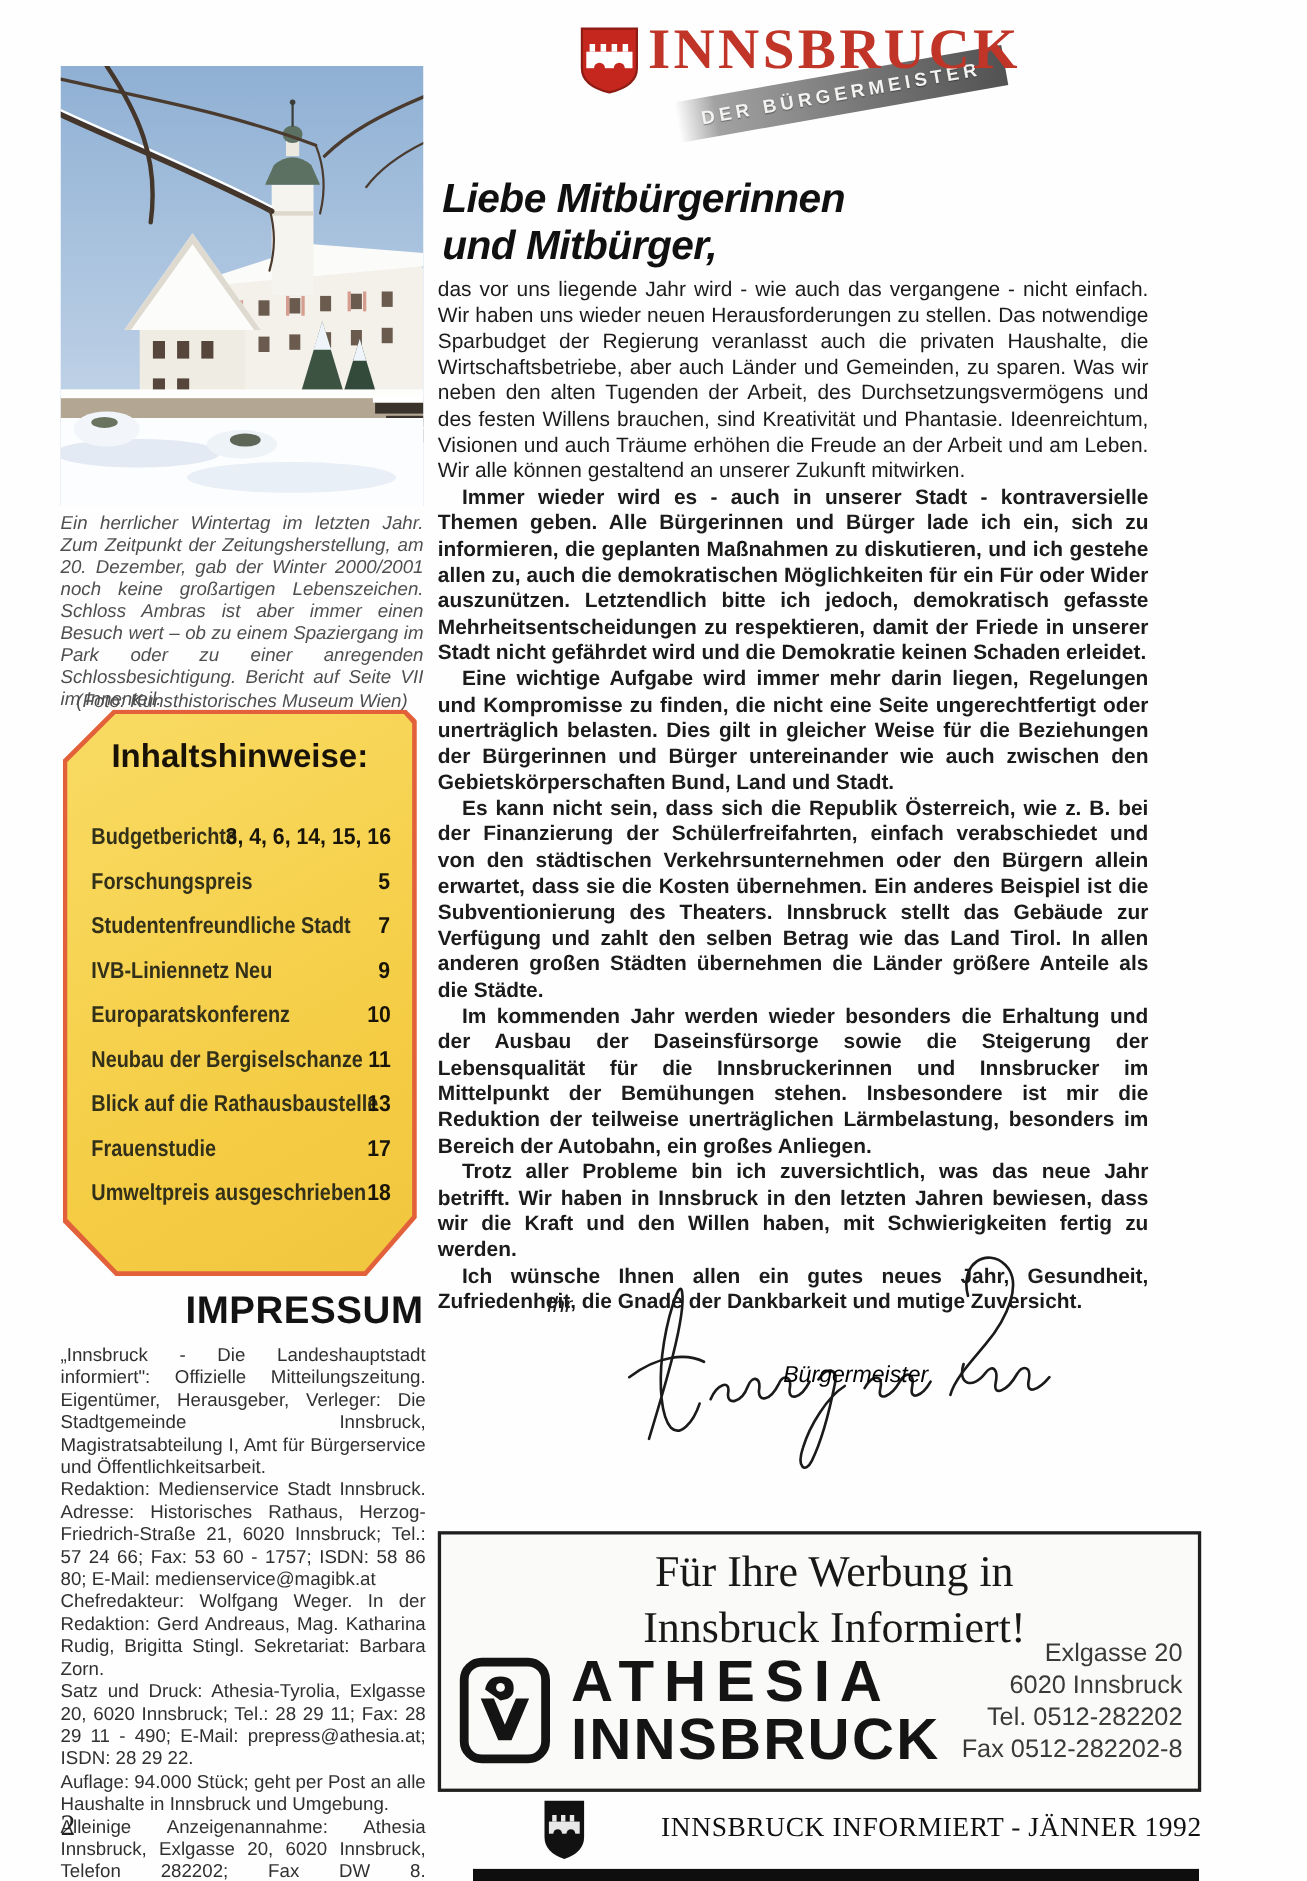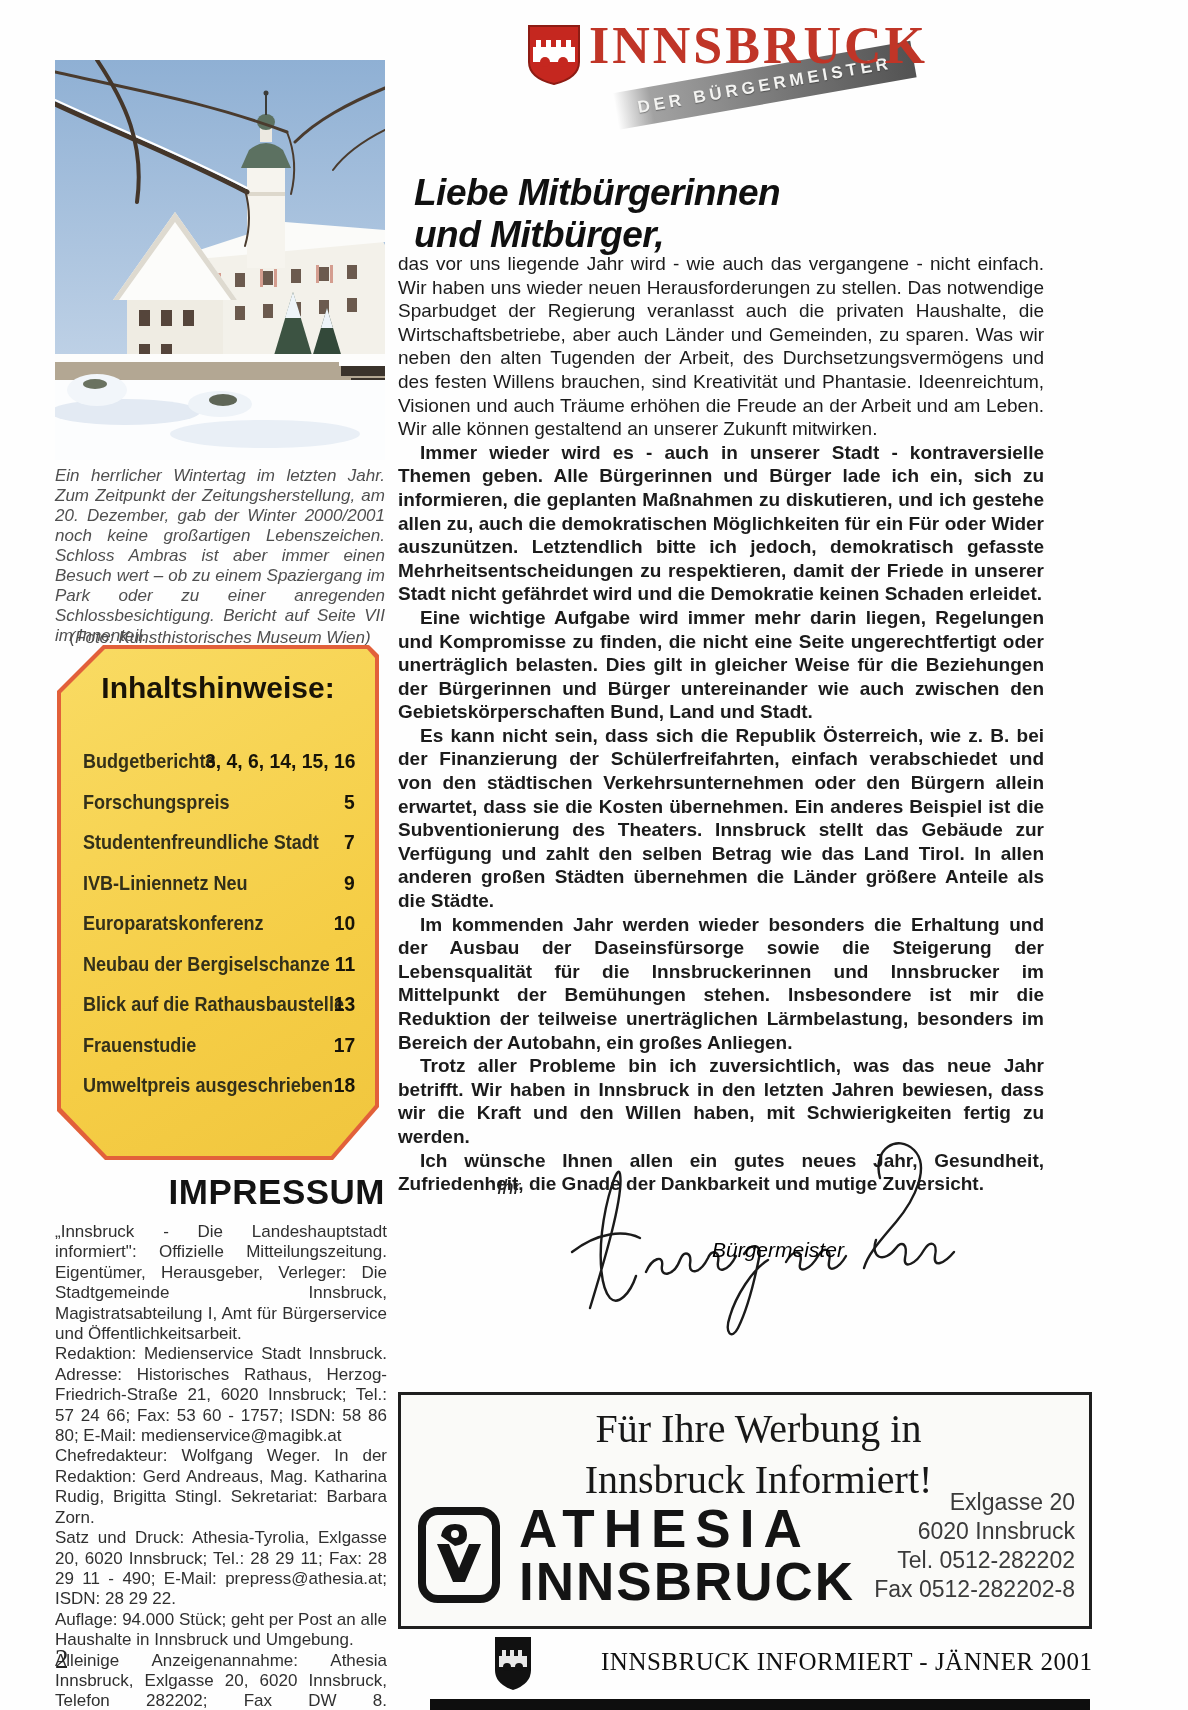--- a/index.html
+++ b/index.html
@@ -52,21 +52,21 @@
   .toc-pages{position:absolute;right:0;top:6px;font-size:21px;font-weight:bold;color:#181408;
     transform:scaleX(.92);transform-origin:100% 50%;white-space:nowrap;}
 
   .impressum-title{position:absolute;left:55px;top:1172px;width:330px;margin:0;text-align:right;
     font-size:35px;font-weight:bold;letter-spacing:.5px;color:#131313;}
   .impressum-text{position:absolute;left:55px;top:1222px;width:332px;
     font-size:17px;line-height:20.4px;color:#303030;text-align:justify;}
   .impressum-text p{margin:0;}
 
   
-  .salutation{position:absolute;left:398px;top:156px;width:650px;margin:16px;
+  .salutation{position:absolute;left:398px;top:156px;width:650px;margin:4px;
     font-size:37px;line-height:42px;font-weight:bold;font-style:italic;color:#101010;letter-spacing:-.5px;}
   .letter-body{position:absolute;left:398px;top:252px;width:646px;
     font-size:19px;line-height:23.6px;text-align:justify;color:#1b1b1b;}
   .letter-body p{margin:0;}
   .letter-body p.ind{text-indent:22px;font-weight:bold;}
 
   .ihr{position:absolute;left:497px;top:1176px;font-style:italic;font-size:20px;color:#222;}
   .sig-svg{position:absolute;left:528px;top:1112px;}
   .sig-title{position:absolute;left:712px;top:1238px;font-style:italic;font-size:21px;color:#000000;}
 
@@ -308,16 +308,16 @@
   <span class="page-num">2</span>
   <svg class="footer-emblem" width="38" height="56" viewBox="0 0 38 56">
     <path d="M1,1 h36 v33 q0,14 -18,20 q-18,-6 -18,-20 z" fill="#111"></path>
     <rect x="5" y="20" width="28" height="11" fill="#e8e8e8"></rect>
     <rect x="8" y="14" width="4" height="6" fill="#e8e8e8"></rect>
       <rect x="16" y="14" width="4" height="6" fill="#e8e8e8"></rect>
     <rect x="24" y="14" width="4" height="6" fill="#e8e8e8"></rect>
     <circle cx="13" cy="31" r="4" fill="#111"></circle>
       <circle cx="25" cy="31" r="4" fill="#111"></circle>
   </svg>
-  <span class="footer-text">INNSBRUCK INFORMIERT - JÄNNER 2001</span>
+  <span class="footer-text">INNSBRUCK INFORMIERT - JÄNNER 1992</span>
   <div class="bottom-bar"></div>
 
 </div>
 
 </body></html>

